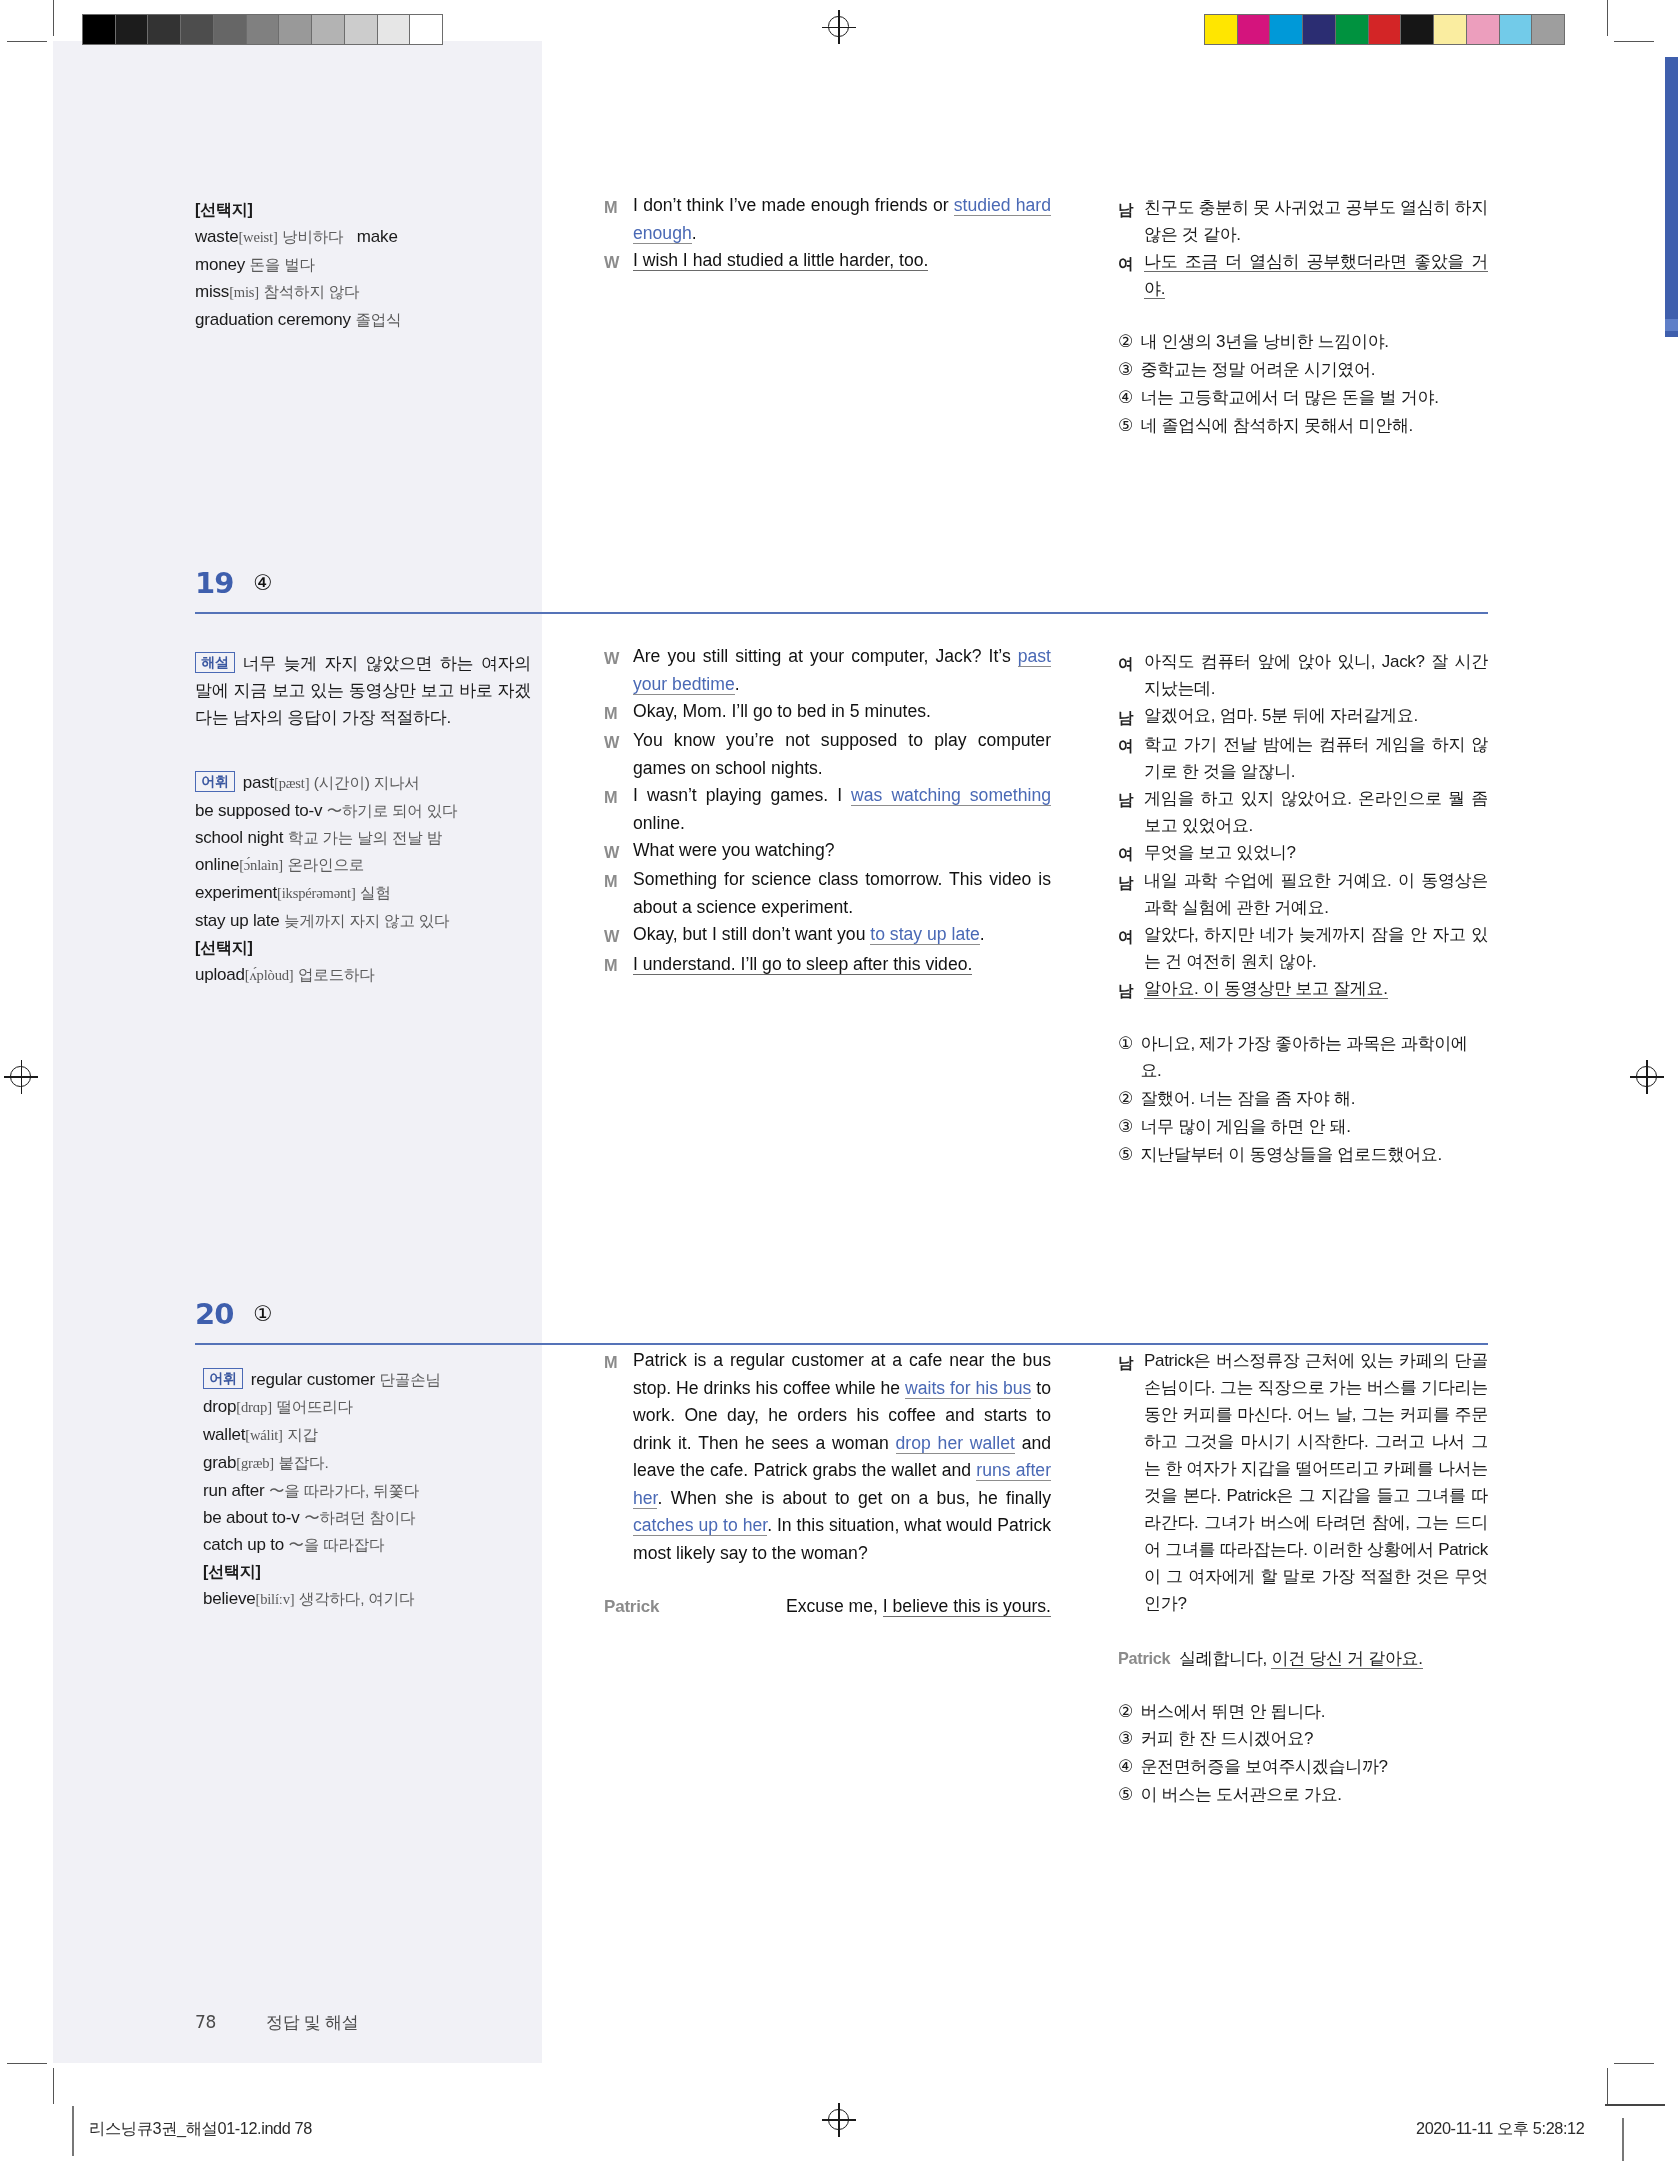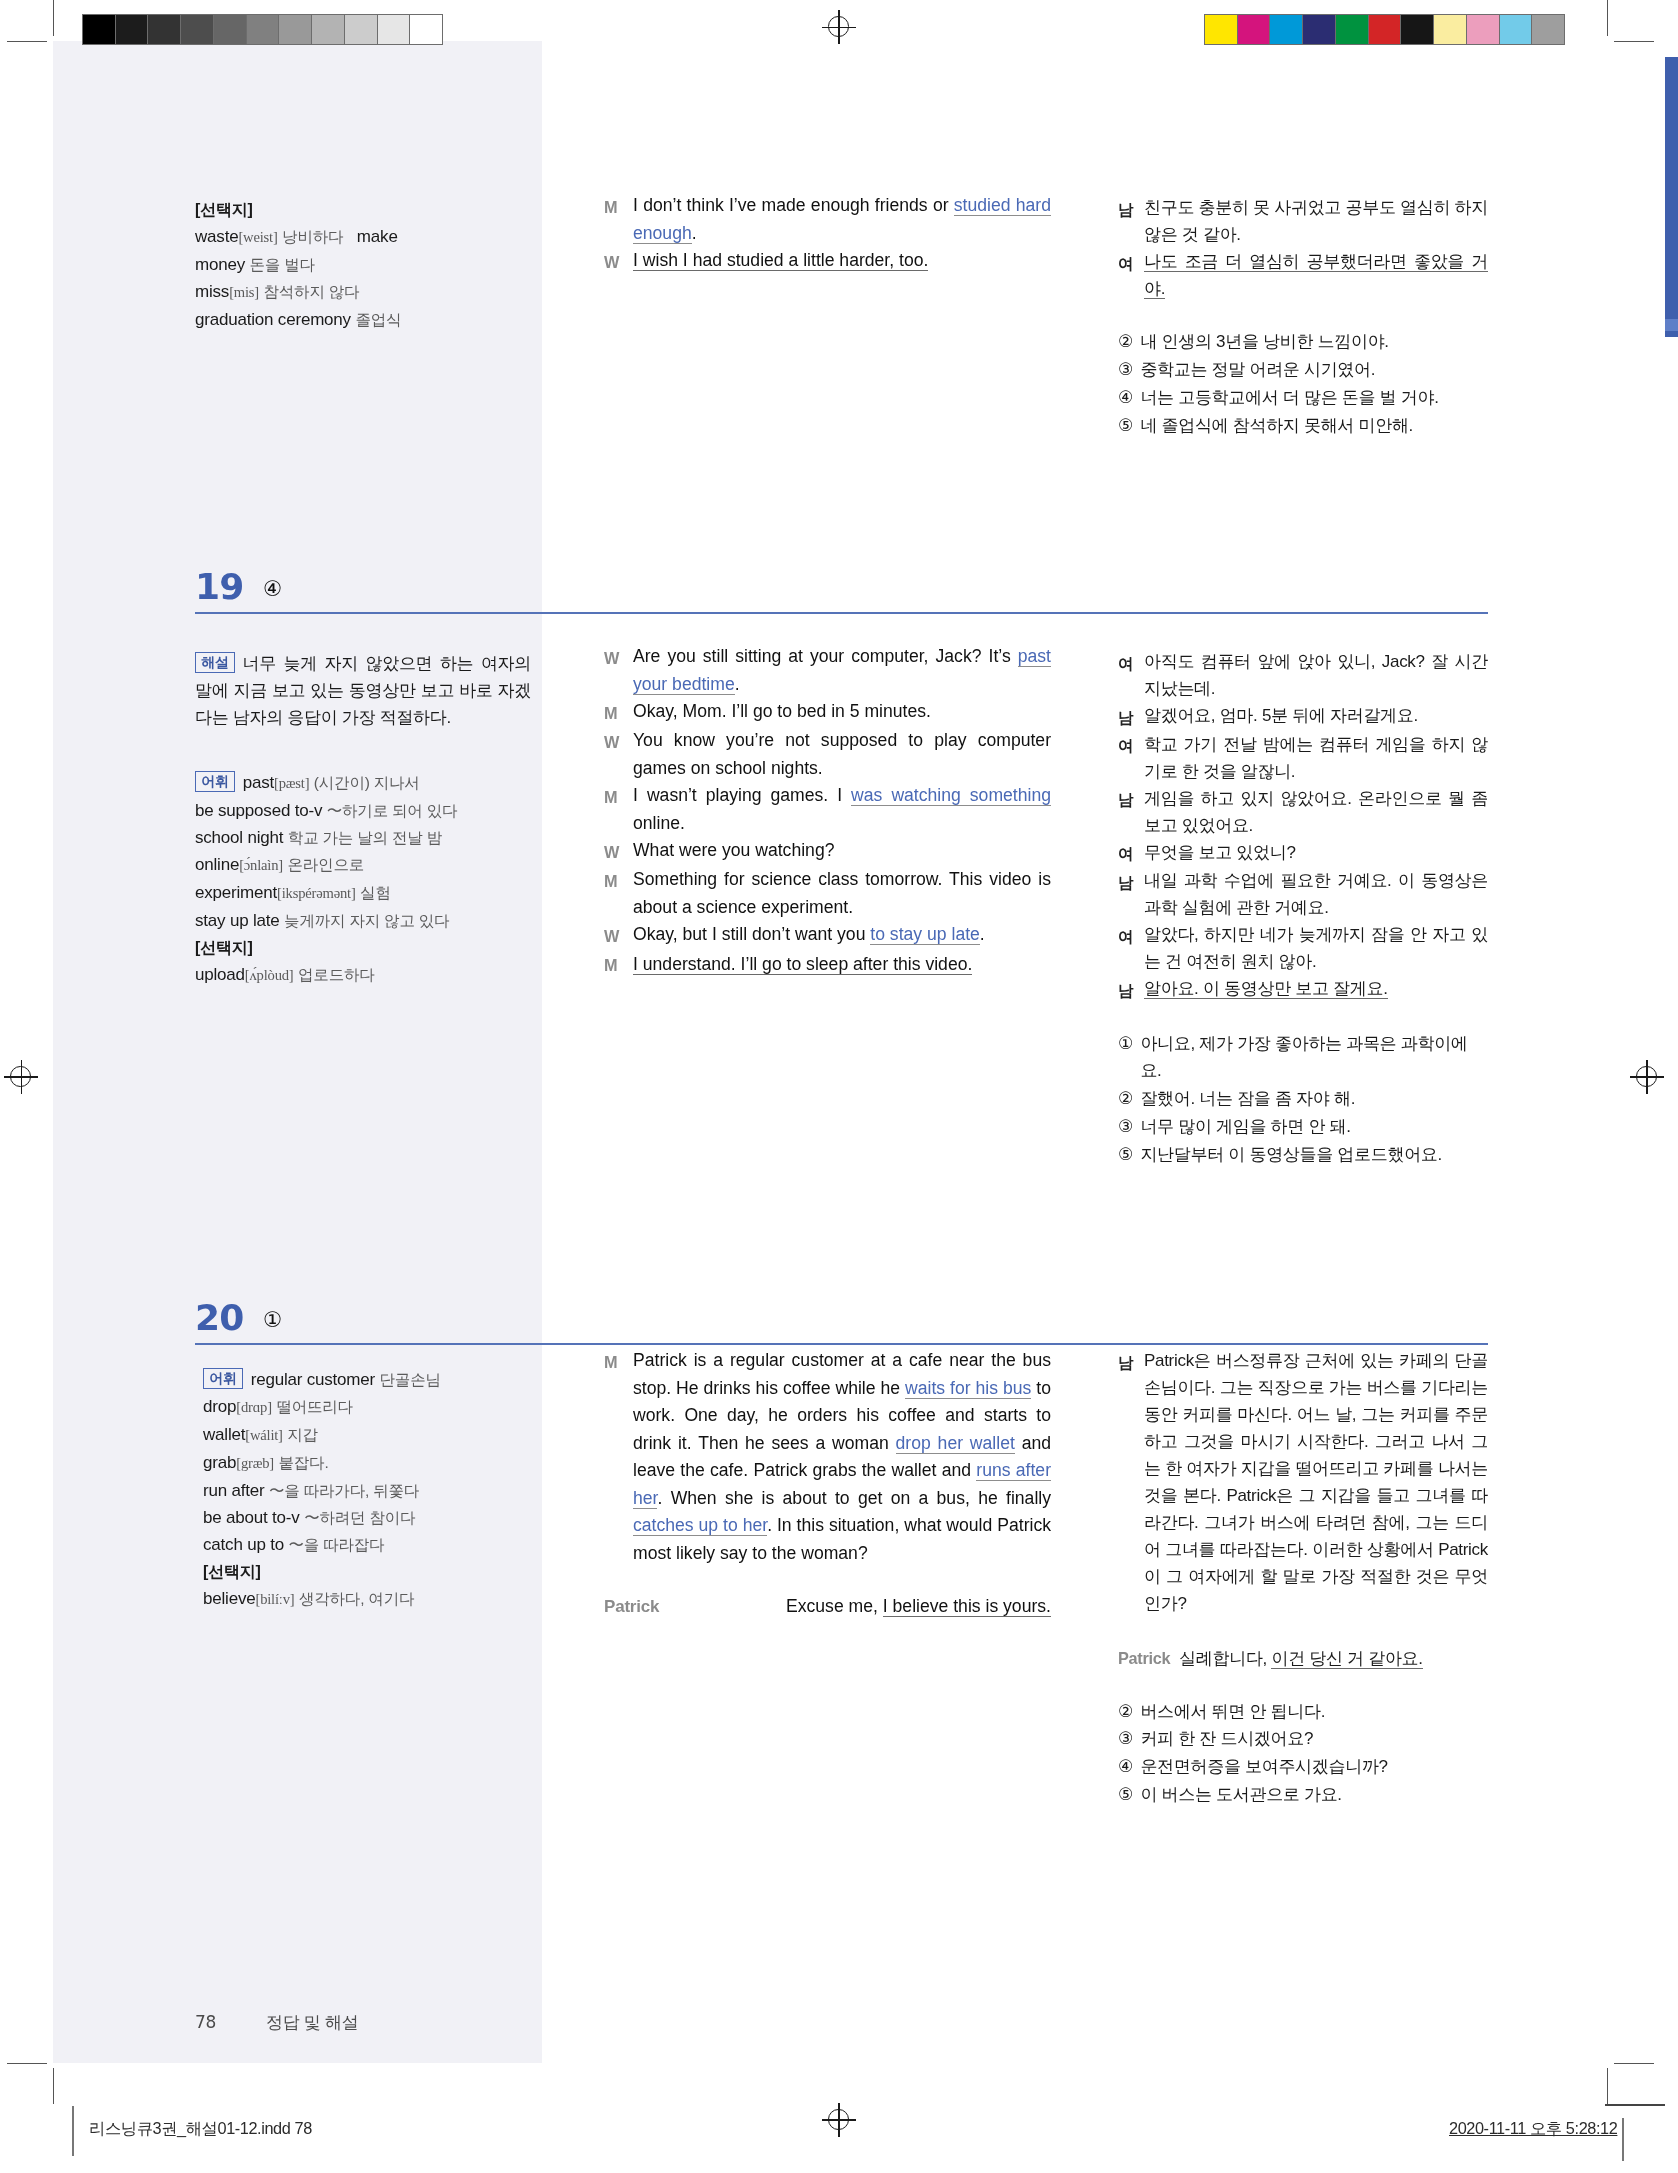--- a/index.html
+++ b/index.html
@@ -65,21 +65,21 @@
     display:inline-block;border:1.2px solid #4a69b5;color:#3a57a0;
     font-size:14px;font-weight:bold;padding:0.9px 5.2px 1.7px 5.2px;
     line-height:1.15;vertical-align:1.7px;margin-right:7.7px;
     background:transparent;
   }
   .expl{font-size:17px;line-height:27px;color:#1a1a1a;text-align:justify;letter-spacing:-0.3px;}
 
   
   .q-head{position:absolute;width:100%;}
   .q-num{
-    font-size:36px;font-weight:bold;color:#3f5fad;
+    font-size:29px;font-weight:bold;color:#3f5fad;
     font-family:"DejaVu Sans",sans-serif;letter-spacing:-0.9px;
   }
   .q-ans{font-size:21.5px;color:#111;margin-left:15.5px;vertical-align:3.4px;}
   .q-rule{position:absolute;left:0;height:2.1px;background:#5573b8;}
 
   
   .dlg{font-size:17.6px;line-height:27.5px;color:#111;}
   .dlg-row{display:flex;margin-bottom:0;}
   .spk{
     flex:0 0 29px;font-weight:bold;color:#8b8b8b;font-size:16.3px;
@@ -101,21 +101,21 @@
   .kor-opt .onum{flex:0 0 22.4px;}
   .kor-opt .otxt{flex:1;}
   u.ku{text-decoration:none;border-bottom:1.2px solid #6a6a6a;}
 
   .kpatrick{font-weight:bold;color:#8b8b8b;font-size:16.3px;letter-spacing:-0.3px;}
 
   
   .footer{position:absolute;left:142px;top:1970px;font-size:17px;color:#4b4b4b;letter-spacing:-0.3px;}
   .footer .pg{margin-right:50px;font-family:"DejaVu Sans",sans-serif;}
   .slug{position:absolute;left:89px;top:2118px;font-size:16.3px;color:#2b2b2b;letter-spacing:-0.4px;}
-  .slug-r{position:absolute;left:1449px;top:2118px;font-size:16.3px;color:#2b2b2b;letter-spacing:-0.4px;text-decoration:underline;}
+  .slug-r{position:absolute;left:1416px;top:2118px;font-size:16.3px;color:#2b2b2b;letter-spacing:-0.4px;}
   .slug-bar{position:absolute;left:72px;top:2106px;width:1.7px;height:50px;background:#777;}
   .slug-bar2{position:absolute;left:1622px;top:2118px;width:1.7px;height:43px;background:#777;}
   .slug-line{position:absolute;left:1605px;top:2104px;width:60px;height:1.7px;background:#444;}
 </style>
 </head>
 <body>
 
 <div id="print-sheet">
 
   <div class="page-body"></div>

